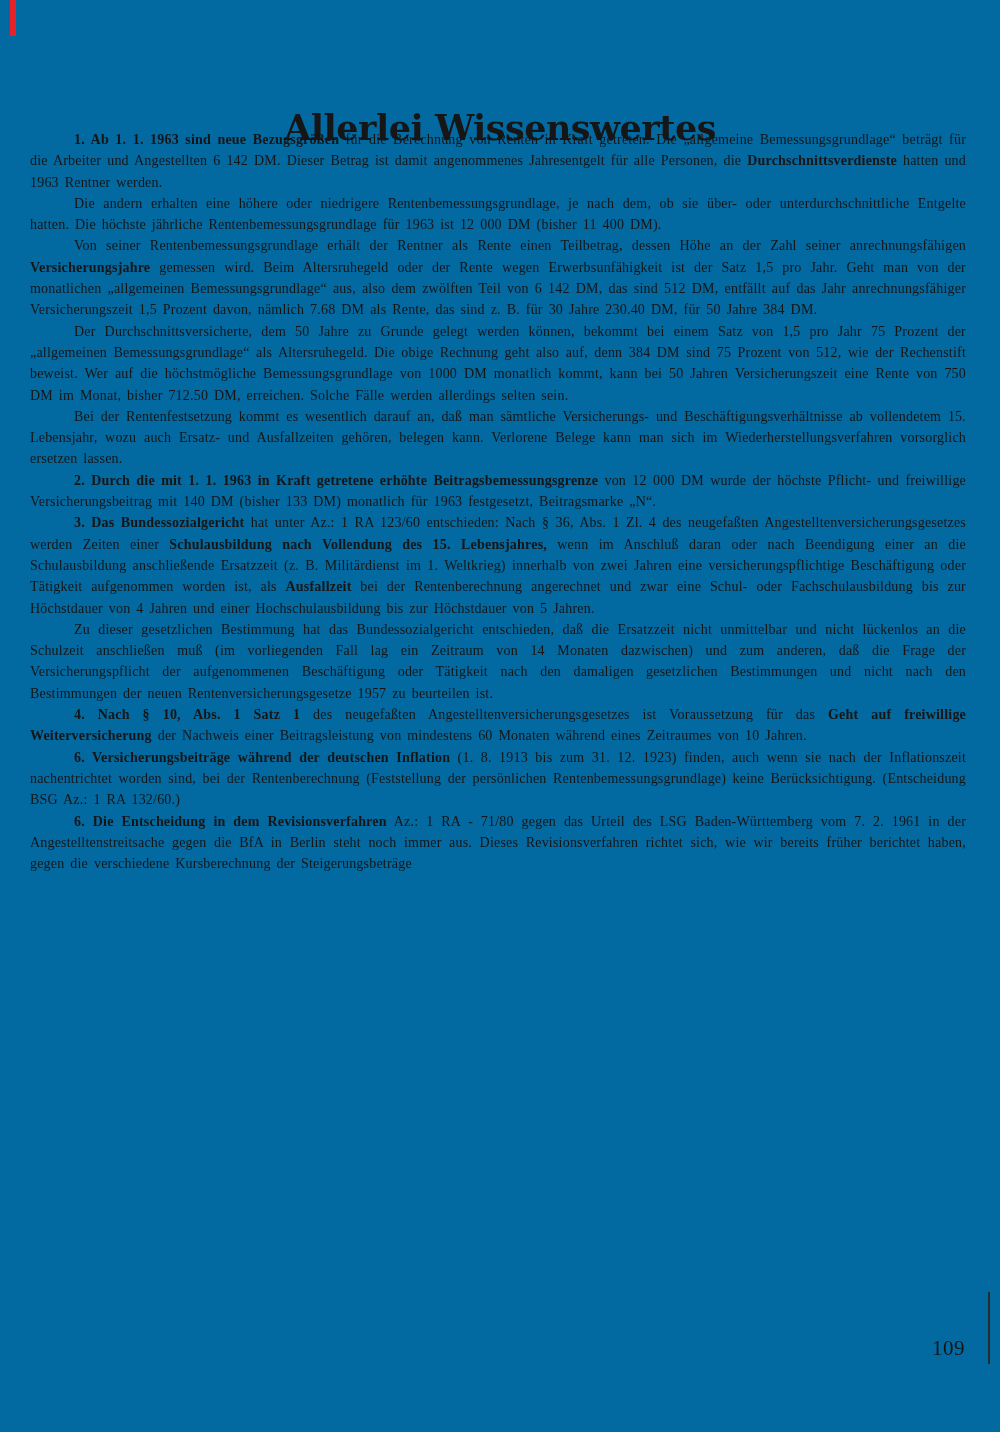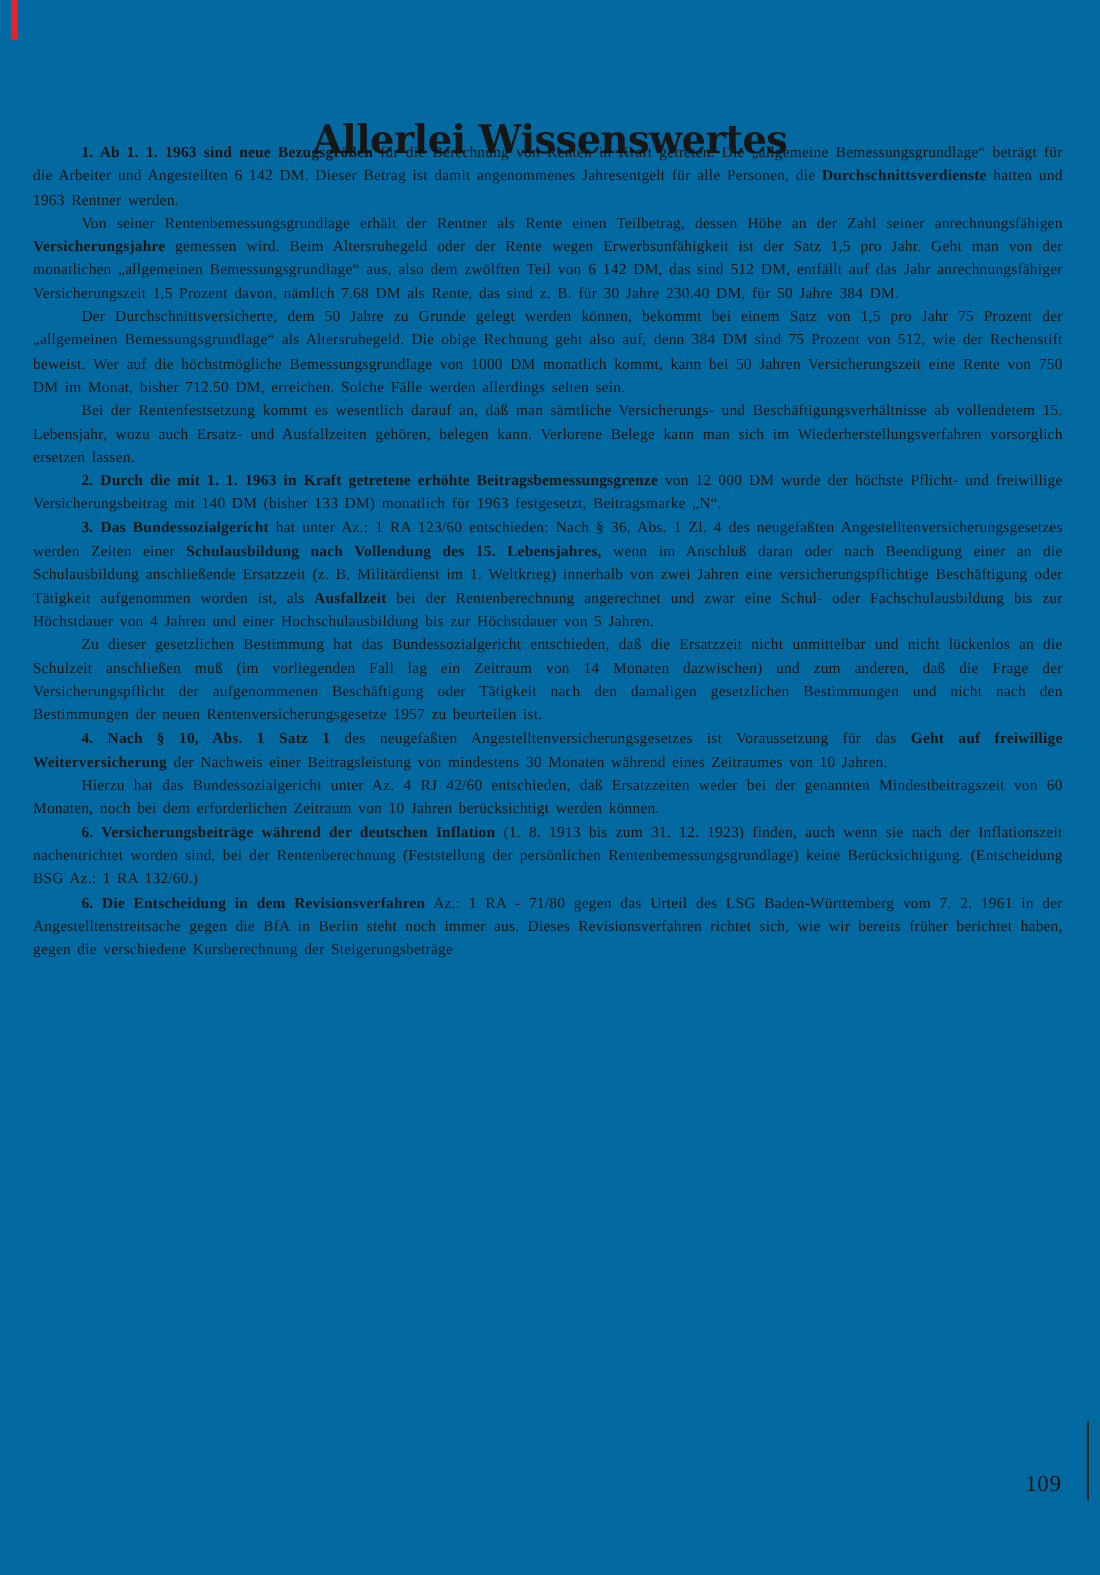--- a/index.html
+++ b/index.html
@@ -58,26 +58,26 @@
   }
 </style>
 </head>
 <body>
 
 <div class="page" style="background: #0369a1; color: rgb(22, 22, 22);">
   <div class="red-mark" style="background: rgb(232, 33, 43);"></div>
   <h1 class="doc-title">Allerlei Wissenswertes</h1>
   <div class="body-text" id="article">
       <p><b>1. Ab 1. 1. 1963 sind neue Bezugsgrößen</b><span> für die Berechnung von Renten in Kraft getreten. Die „allgemeine Bemessungsgrundlage“ beträgt für die Arbeiter und Angestellten 6 142 DM.  Dieser Betrag ist damit angenommenes Jahresentgelt für alle Personen,  die </span><b>Durchschnittsverdienste</b><span> hatten und 1963 Rentner werden.</span></p>
+      <p><span>Die andern erhalten eine höhere oder niedrigere Rentenbemessungsgrundlage, je nach dem, ob sie über- oder unterdurchschnittliche Entgelte hatten. Die höchste jährliche Rentenbemessungsgrundlage für 1963 ist 12 000 DM (bisher 11 400 DM).</span></p>
       <p><span>Von seiner Rentenbemessungsgrundlage erhält der Rentner als Rente einen Teilbetrag, dessen Höhe an der Zahl seiner anrechnungsfähigen </span><b>Versicherungsjahre</b><span> gemessen wird. Beim Altersruhegeld oder der Rente wegen Erwerbsunfähigkeit ist der Satz 1,5 pro Jahr. Geht man von der monatlichen „allgemeinen Bemessungsgrundlage“ aus, also dem zwölften Teil von 6 142 DM, das sind 512 DM, entfällt auf das Jahr anrechnungsfähiger Versicherungszeit 1,5 Prozent davon, nämlich 7.68 DM als Rente,  das  sind z. B. für  30 Jahre 230.40 DM, für 50 Jahre 384 DM.</span></p>
       <p><span>Der Durchschnittsversicherte, dem 50 Jahre zu Grunde gelegt werden können,  bekommt bei einem Satz von 1,5 pro Jahr 75 Prozent der „allgemeinen Bemessungsgrundlage“ als Altersruhegeld. Die obige Rechnung geht also auf, denn 384 DM sind 75 Prozent von 512, wie der Rechenstift beweist. Wer auf die höchstmögliche Bemessungsgrundlage von 1000 DM monatlich kommt, kann bei 50 Jahren Versicherungszeit  eine Rente  von 750 DM im Monat, bisher 712.50 DM, erreichen. Solche Fälle werden allerdings selten sein.</span></p>
       <p><span>Bei der Rentenfestsetzung kommt es wesentlich darauf an, daß man sämtliche Versicherungs- und Beschäftigungsverhältnisse ab vollendetem 15. Lebensjahr, wozu auch Ersatz- und Ausfallzeiten gehören, belegen kann.  Verlorene Belege kann man sich im Wiederherstellungsverfahren vorsorglich ersetzen lassen.</span></p>
       <p><b>2. Durch die mit 1. 1. 1963 in Kraft getretene erhöhte Beitragsbemessungsgrenze</b><span> von 12 000 DM wurde der höchste Pflicht- und freiwillige Versicherungsbeitrag mit 140 DM (bisher 133 DM) monatlich für 1963 festgesetzt, Beitragsmarke „N“.</span></p>
       <p><b>3. Das Bundessozialgericht</b><span> hat unter Az.: 1 RA 123/60 entschieden: Nach § 36, Abs. 1 Zl. 4 des neugefaßten Angestelltenversicherungsgesetzes werden Zeiten einer </span><b>Schulausbildung nach Vollendung des 15. Lebensjahres,</b><span> wenn im Anschluß daran oder nach Beendigung einer an die Schulausbildung anschließende Ersatzzeit (z. B. Militärdienst im 1. Weltkrieg) innerhalb von zwei Jahren eine versicherungspflichtige Beschäftigung oder Tätigkeit aufgenommen worden ist, als </span><b>Ausfallzeit</b><span> bei der Rentenberechnung angerechnet und zwar eine Schul- oder Fachschulausbildung bis zur Höchstdauer von 4 Jahren und einer Hochschulausbildung bis zur Höchstdauer von 5 Jahren.</span></p>
       <p><span>Zu dieser gesetzlichen Bestimmung hat das Bundessozialgericht entschieden, daß die Ersatzzeit nicht unmittelbar und nicht lückenlos an die Schulzeit anschließen muß (im vorliegenden Fall lag ein Zeitraum von 14 Monaten dazwischen) und zum anderen, daß die Frage der Versicherungspflicht der aufgenommenen Beschäftigung oder Tätigkeit nach den damaligen gesetzlichen Bestimmungen und nicht nach den Bestimmungen der neuen Rentenversicherungsgesetze 1957 zu beurteilen ist.</span></p>
-      <p><b>4. Nach § 10, Abs. 1 Satz 1</b><span> des neugefaßten Angestelltenversicherungsgesetzes ist Voraussetzung für das </span><b>Geht auf freiwillige Weiterversicherung</b><span> der Nachweis einer Beitragsleistung von mindestens 30 Monaten während eines Zeitraumes von 10 Jahren.</span></p>
-      <p><span>Hierzu hat das Bundessozialgericht unter Az. 4 RJ 42/60 entschieden, daß Ersatzzeiten weder bei der genannten Mindestbeitragszeit von 60 Monaten, noch bei dem erforderlichen Zeitraum von 10 Jahren berücksichtigt werden können.</span></p>
+      <p><b>4. Nach § 10, Abs. 1 Satz 1</b><span> des neugefaßten Angestelltenversicherungsgesetzes ist Voraussetzung für das </span><b>Geht auf freiwillige Weiterversicherung</b><span> der Nachweis einer Beitragsleistung von mindestens 60 Monaten während eines Zeitraumes von 10 Jahren.</span></p>
       <p><b>6. Versicherungsbeiträge während der deutschen Inflation</b><span> (1. 8. 1913 bis zum 31. 12. 1923) finden, auch wenn sie nach der Inflationszeit nachentrichtet worden sind, bei der Rentenberechnung (Feststellung der persönlichen Rentenbemessungsgrundlage) keine Berücksichtigung. (Entscheidung BSG Az.: 1 RA 132/60.)</span></p>
       <p><b>6. Die Entscheidung in dem Revisionsverfahren</b><span> Az.: 1 RA - 71/80 gegen das Urteil des LSG Baden-Württemberg vom 7. 2. 1961 in der Angestelltenstreitsache gegen die BfA in Berlin steht noch immer aus. Dieses Revisionsverfahren richtet sich, wie wir bereits früher berichtet haben, gegen die verschiedene Kursberechnung der Steigerungsbeträge</span></p>
     </div>
   <div class="page-number">109</div>
   <div class="edge-line"></div>
 </div>
 
 </body></html>

